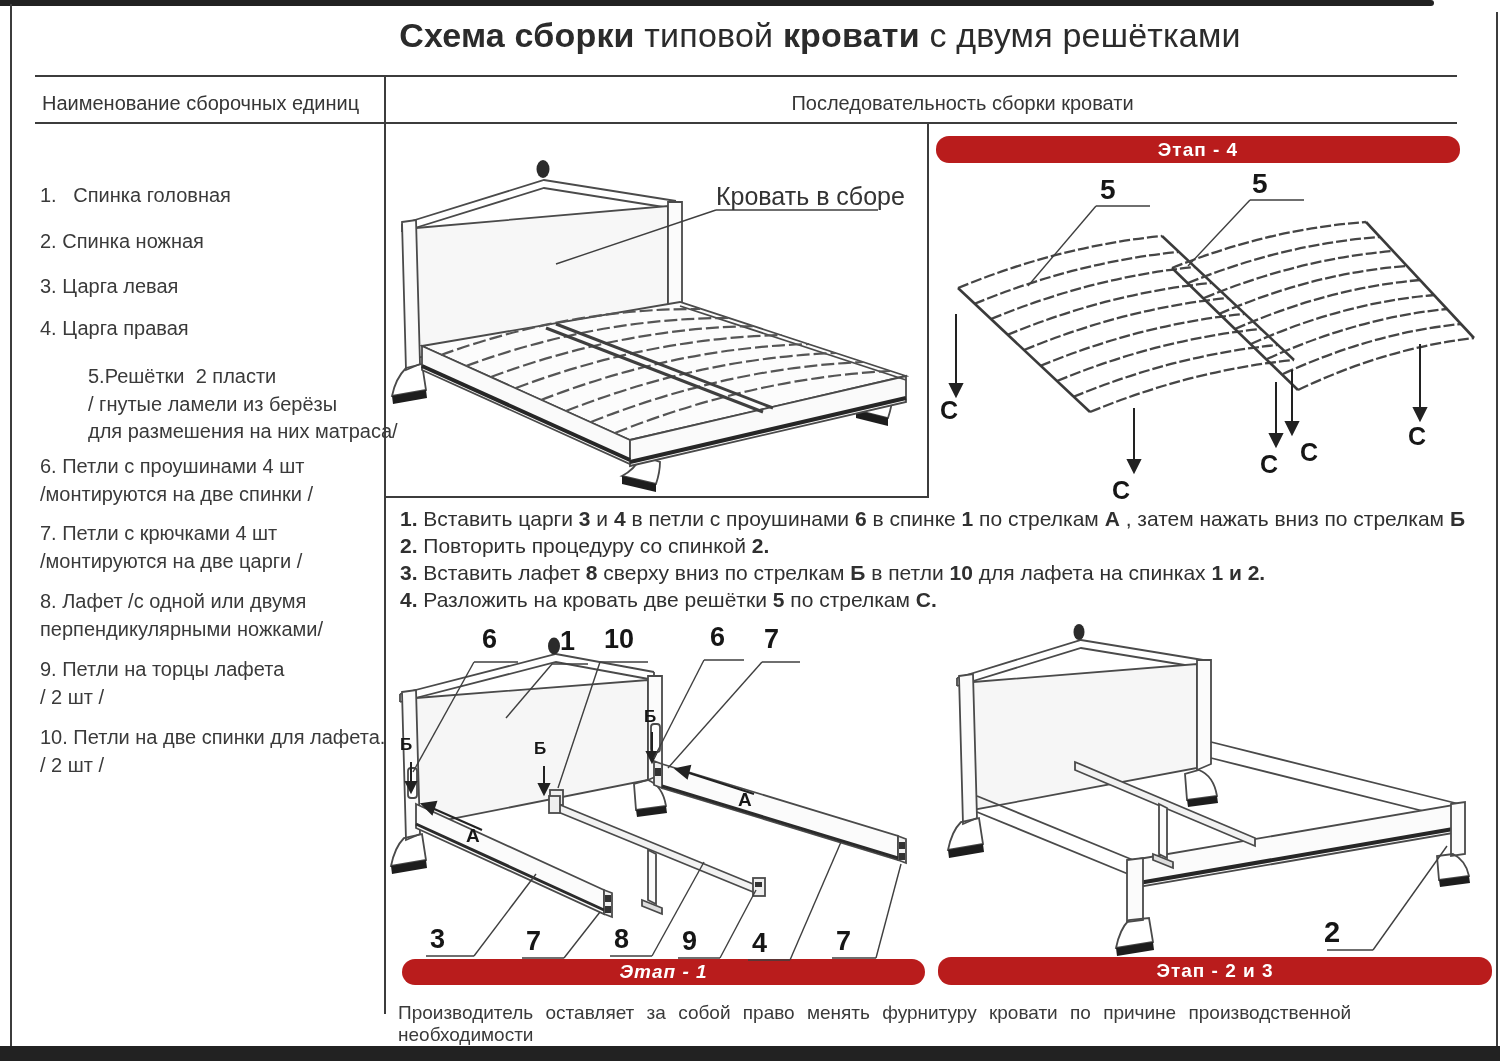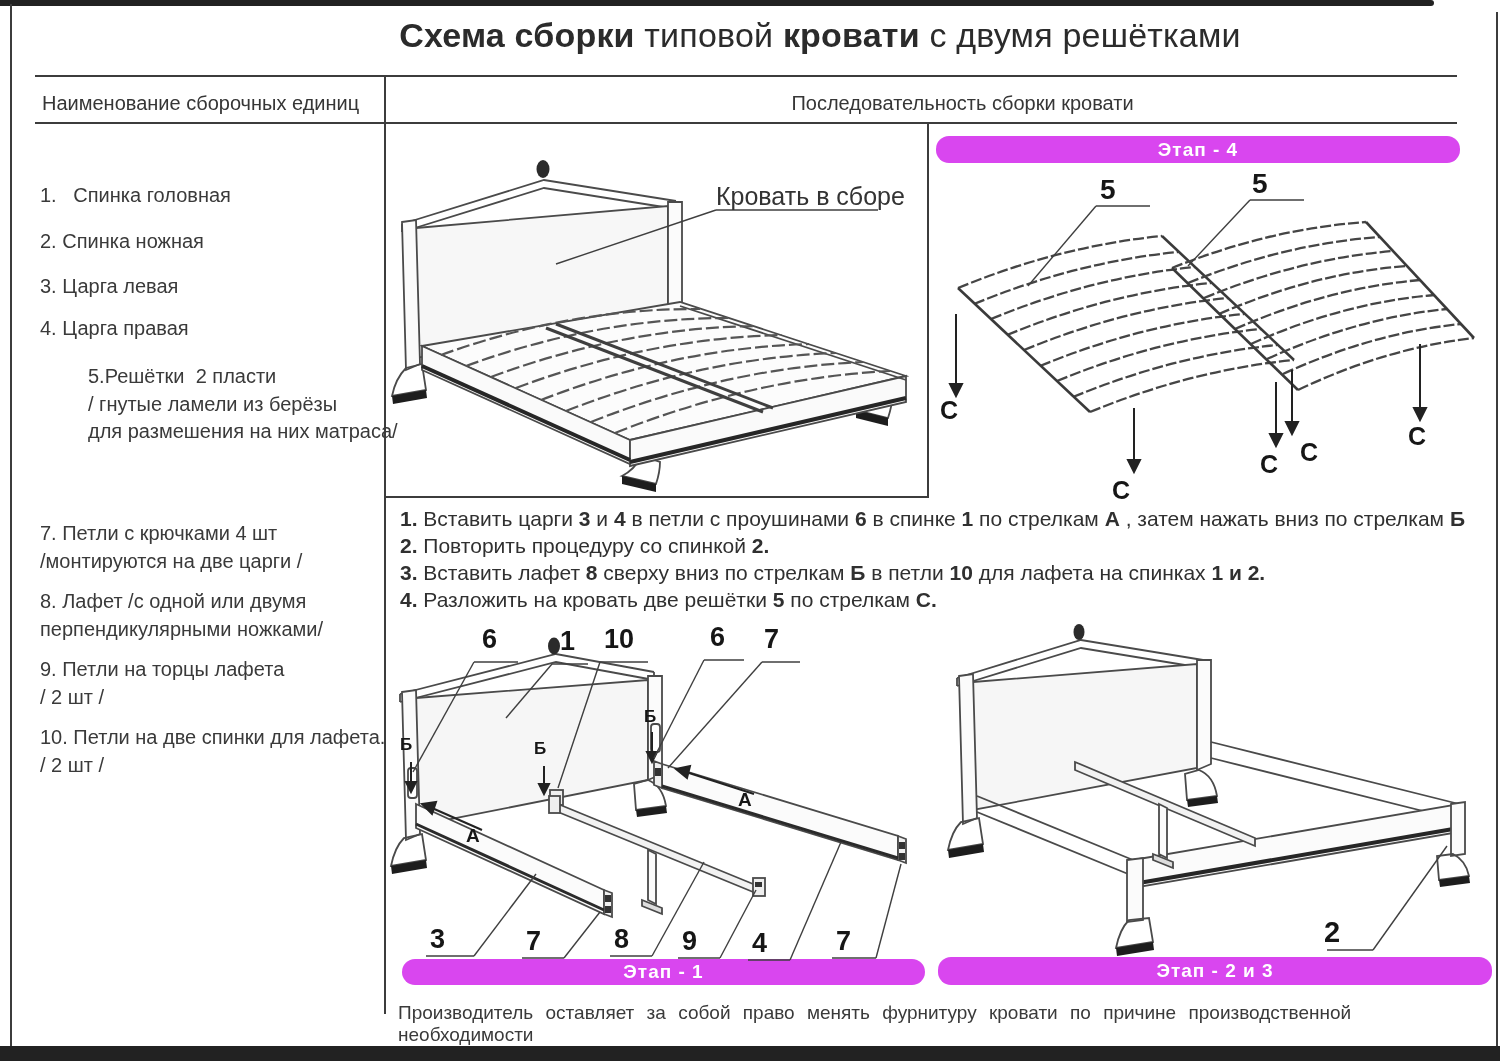--- a/index.html
+++ b/index.html
@@ -5,21 +5,21 @@
   html,body{margin:0;padding:0;background:#fff;}
   .page{position:relative;width:1500px;height:1061px;background:#ffffff;
         font-family:"Liberation Sans",sans-serif;color:#2e2e2e;overflow:hidden;}
   .hline,.vline{position:absolute;background:#3c3c3c;}
   .strip{position:absolute;background:#222;}
   .title{position:absolute;left:140px;top:16px;width:1360px;text-align:center;
          font-size:34px;letter-spacing:0.2px;color:#2b2b2b;}
   .col-header{position:absolute;font-size:20px;color:#363636;}
   .part-item{position:absolute;left:40px;width:352px;white-space:pre-wrap;
              font-size:20px;line-height:27.5px;color:#3a3a3a;}
-  .pill{position:absolute;background:#d946ef;border-radius:13px;color:#fff;
+  .pill{position:absolute;background:#b91c1c;border-radius:13px;color:#fff;
         font-weight:bold;font-size:19px;display:flex;align-items:center;
         justify-content:center;letter-spacing:1px;}
   .instructions{position:absolute;left:400px;top:505px;width:1075px;
                 font-size:21px;line-height:27px;color:#303030;}
   .instructions .line{white-space:nowrap;}
   .instructions span{font-weight:normal;}
   .instructions span.b, .title span.b{font-weight:bold;}
   .num-label{position:absolute;font-weight:bold;color:#161616;line-height:1;}
   .callout{position:absolute;font-size:25px;color:#333;}
   .footer{position:absolute;left:398px;top:1002px;width:1094px;font-size:19px;
@@ -49,33 +49,35 @@
   <div class="col-header" style="left:42px;top:92px;">Наименование  сборочных единиц</div>
   <div class="col-header" style="left:386px;top:92px;width:1071px;text-align:center;margin-left:41px;">Последовательность сборки кровати</div>
 
   <div class="part-item" style="top:182px;">1.   Спинка головная</div>
   <div class="part-item" style="top:228px;">2. Спинка ножная</div>
   <div class="part-item" style="top:273px;">3. Царга левая</div>
   <div class="part-item" style="top:315px;">4. Царга правая</div>
   <div class="part-item" style="top:363px;margin-left:48px;">5.Решётки  2 пласти
 / гнутые ламели из берёзы
 для размешения на них матраса/</div>
+  <div class="part-item" style="top:453px;">6. Петли с проушинами 4 шт
+/монтируются на две спинки /</div>
   <div class="part-item" style="top:520px;">7. Петли с крючками 4 шт
 /монтируются на две царги /</div>
   <div class="part-item" style="top:588px;">8. Лафет /с одной или двумя
 перпендикулярными ножками/</div>
   <div class="part-item" style="top:656px;">9. Петли на торцы лафета
 / 2 шт /</div>
   <div class="part-item" style="top:724px;">10. Петли на две спинки для лафета.
 / 2 шт /</div>
 
   <div class="pill" style="left:936px;top:136px;width:524px;height:27px;">
       <span>Этап -  4</span>
     </div>
-  <div class="pill" style="left:402px;top:959px;width:523px;height:26px;">
+  <div class="pill" style="left:402px;top:959px;width:523px;height:26px;font-style:italic;">
       <span>Этап - 1</span>
     </div>
   <div class="pill" style="left:938px;top:957px;width:554px;height:28px;">
       <span>Этап -  2 и 3</span>
     </div>
 
   <svg style="left:386px;top:124px;" width="541" height="372" viewBox="0 0 541 372">
     <g class="sk">
       <path d="M16,100 L158,56 L290,77"></path>
         <path d="M16,108 L158,64 L290,85"></path>

